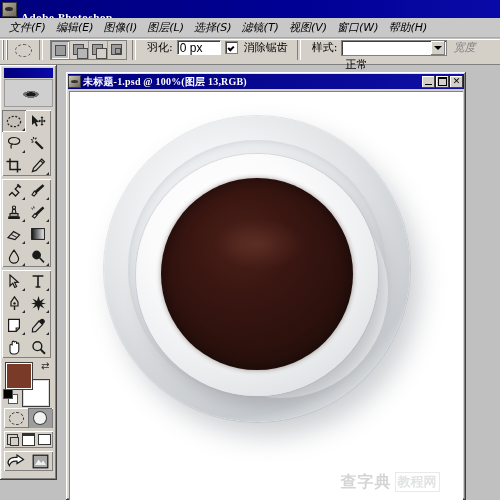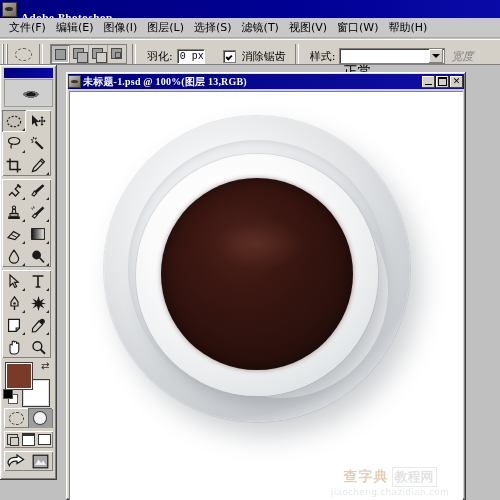--- a/index.html
+++ b/index.html
@@ -34,27 +34,28 @@
 
   
   .menubar{
     position:absolute;left:0;top:18px;width:500px;height:20px;
     background:#c8c8c8;border-bottom:1px solid #a8a8a8;
     display:flex;align-items:center;padding-left:4px;box-sizing:border-box;
   }
   .menu-item{
     font-size:11px;color:#000;padding:0 5px;white-space:nowrap;
     font-family:"DejaVu Sans",sans-serif;
+    font-style:italic;
   }
 
   
   .optbar{
     position:absolute;left:0;top:39px;width:500px;height:26px;
     background:#d4d0c8;border-top:1px solid #ffffff;border-bottom:1px solid #808080;
-    display:flex;align-items:flex-end;box-sizing:border-box;
+    display:flex;align-items:flex-start;box-sizing:border-box;
   }
   .grip{width:7px;height:20px;margin:0 3px 0 2px;flex:none;
     background:repeating-linear-gradient(90deg,#ffffff 0 1px,#808080 1px 2px,#d4d0c8 2px 4px);}
   .opt-toolicon{
     width:22px;height:20px;flex:none;display:flex;align-items:center;justify-content:center;
   }
   .marquee-ellipse{
     width:15px;height:11px;border:1px dashed #555;border-radius:50%;
   }
   .opt-sep{width:2px;height:20px;margin:0 5px;flex:none;
@@ -64,38 +65,38 @@
     border-right:1px solid #9a9a9a;position:relative;background:#d4d0c8;}
   .selbtn:last-child{border-right:none;}
   .selbtn.active{background:#bcbcbc;box-shadow:inset 1px 1px 0 #707070,inset -1px -1px 0 #ffffff;}
   .sq{width:9px;height:9px;border:1px solid #4a4a4a;background:#9b9b9b;}
   .sq2{width:9px;height:9px;border:1px solid #4a4a4a;background:#9b9b9b;position:absolute;left:3px;top:3px;}
   .sq2b{width:9px;height:9px;border:1px solid #4a4a4a;background:#b6b6b6;position:absolute;left:7px;top:7px;}
   .sqin{width:4px;height:4px;border:1px solid #4a4a4a;background:#9b9b9b;position:absolute;left:7px;top:7px;}
   .opt-label{font-size:11px;color:#000;margin:0 4px 0 6px;font-family:"DejaVu Sans",sans-serif;white-space:nowrap;}
   .opt-label.dim{color:#808080;font-style:italic;}
   .txtfield{
-    width:28px;height:15px;background:#ffffff;
+    width:44px;height:15px;background:#ffffff;
     border:1px solid #808080;border-right-color:#ffffff;border-bottom-color:#ffffff;
     box-shadow:inset 1px 1px 0 #404040;
-    font-size:10px;color:#000;display:flex;align-items:center;padding-left:2px;box-sizing:border-box;
-    font-family:Liberation Mono, monospace;
-  }
-  .chk{display:flex;align-items:center;margin-left:18px;}
+    font-size:12px;color:#000;display:flex;align-items:center;padding-left:2px;box-sizing:border-box;
+    font-family:Liberation Sans, sans-serif;
+  }
+  .chk{display:flex;align-items:center;margin-left:4px;}
   .chkbox{width:11px;height:11px;background:#ffffff;border:1px solid #808080;
     box-shadow:inset 1px 1px 0 #404040;position:relative;flex:none;}
   .chkbox:after{content:"";position:absolute;left:2px;top:4px;width:4px;height:2px;
     border-left:2px solid #000;border-bottom:2px solid #000;transform:rotate(-45deg);}
   .combo{display:flex;align-items:center;flex:none;}
   .combo-box{
     width:106px;height:16px;background:#ffffff;
     border:1px solid #808080;box-shadow:inset 1px 1px 0 #404040;
     display:flex;align-items:center;box-sizing:border-box;
   }
-  .combo-val{font-size:14px;color:#000;padding-left:3px;flex:1;font-family:"DejaVu Sans",sans-serif;margin-top:32px;}
+  .combo-val{font-size:11px;color:#000;padding-left:3px;flex:1;font-family:"DejaVu Sans",sans-serif;margin-top:32px;}
   .combo-arrow{
     width:14px;height:14px;margin-right:1px;background:#d4d0c8;
     box-shadow:inset -1px -1px 0 #808080,inset 1px 1px 0 #ffffff;
     display:flex;align-items:center;justify-content:center;flex:none;
   }
   .caret-d{width:0;height:0;border-left:4px solid transparent;border-right:4px solid transparent;border-top:4px solid #000;}
 
   
   .toolbox{
     position:absolute;left:0;top:65px;width:57px;height:415px;
@@ -236,21 +237,21 @@
   .coffee-sheen{
     position:absolute;left:52px;top:40px;width:92px;height:52px;border-radius:50%;
     background:radial-gradient(ellipse at 50% 50%, rgba(140,86,66,.30), rgba(120,70,52,0) 70%);
   }
   .watermark{
     position:absolute;right:4px;bottom:2px;width:138px;height:32px;
     display:flex;flex-direction:column;align-items:center;justify-content:center;
     opacity:.30;
   }
   .wm-row{display:flex;align-items:center;gap:3px;}
-  .wm-cn{font-size:14px;color:#a16207;letter-spacing:1px;
+  .wm-cn{font-size:16px;color:#737373;letter-spacing:1px;
     font-family:Liberation Serif, serif;font-weight:bold;}
   .wm-box{border:1px solid #b3b8bd;padding:0 2px;font-size:13px;color:#9aa0a6;font-weight:bold;}
   .wm-url{font-size:9px;color:#a8adb2;letter-spacing:.3px;font-family:"DejaVu Sans",sans-serif;}
 </style>
 </head>
 <body>
 
 <div id="app">
 
   <div class="titlebar">
@@ -562,18 +563,17 @@
             <div class="coffee-sheen"></div>
           </div>
         </div>
       </div>
 
       <div class="watermark">
         <div class="wm-row">
           <span class="wm-cn">查字典</span>
           <span class="wm-box">教程网</span>
         </div>
-        <div class="wm-url">jiaocheng.chazidian.com</div>
       </div>
     </div>
   </div>
 
 </div>
 
 </body></html>

